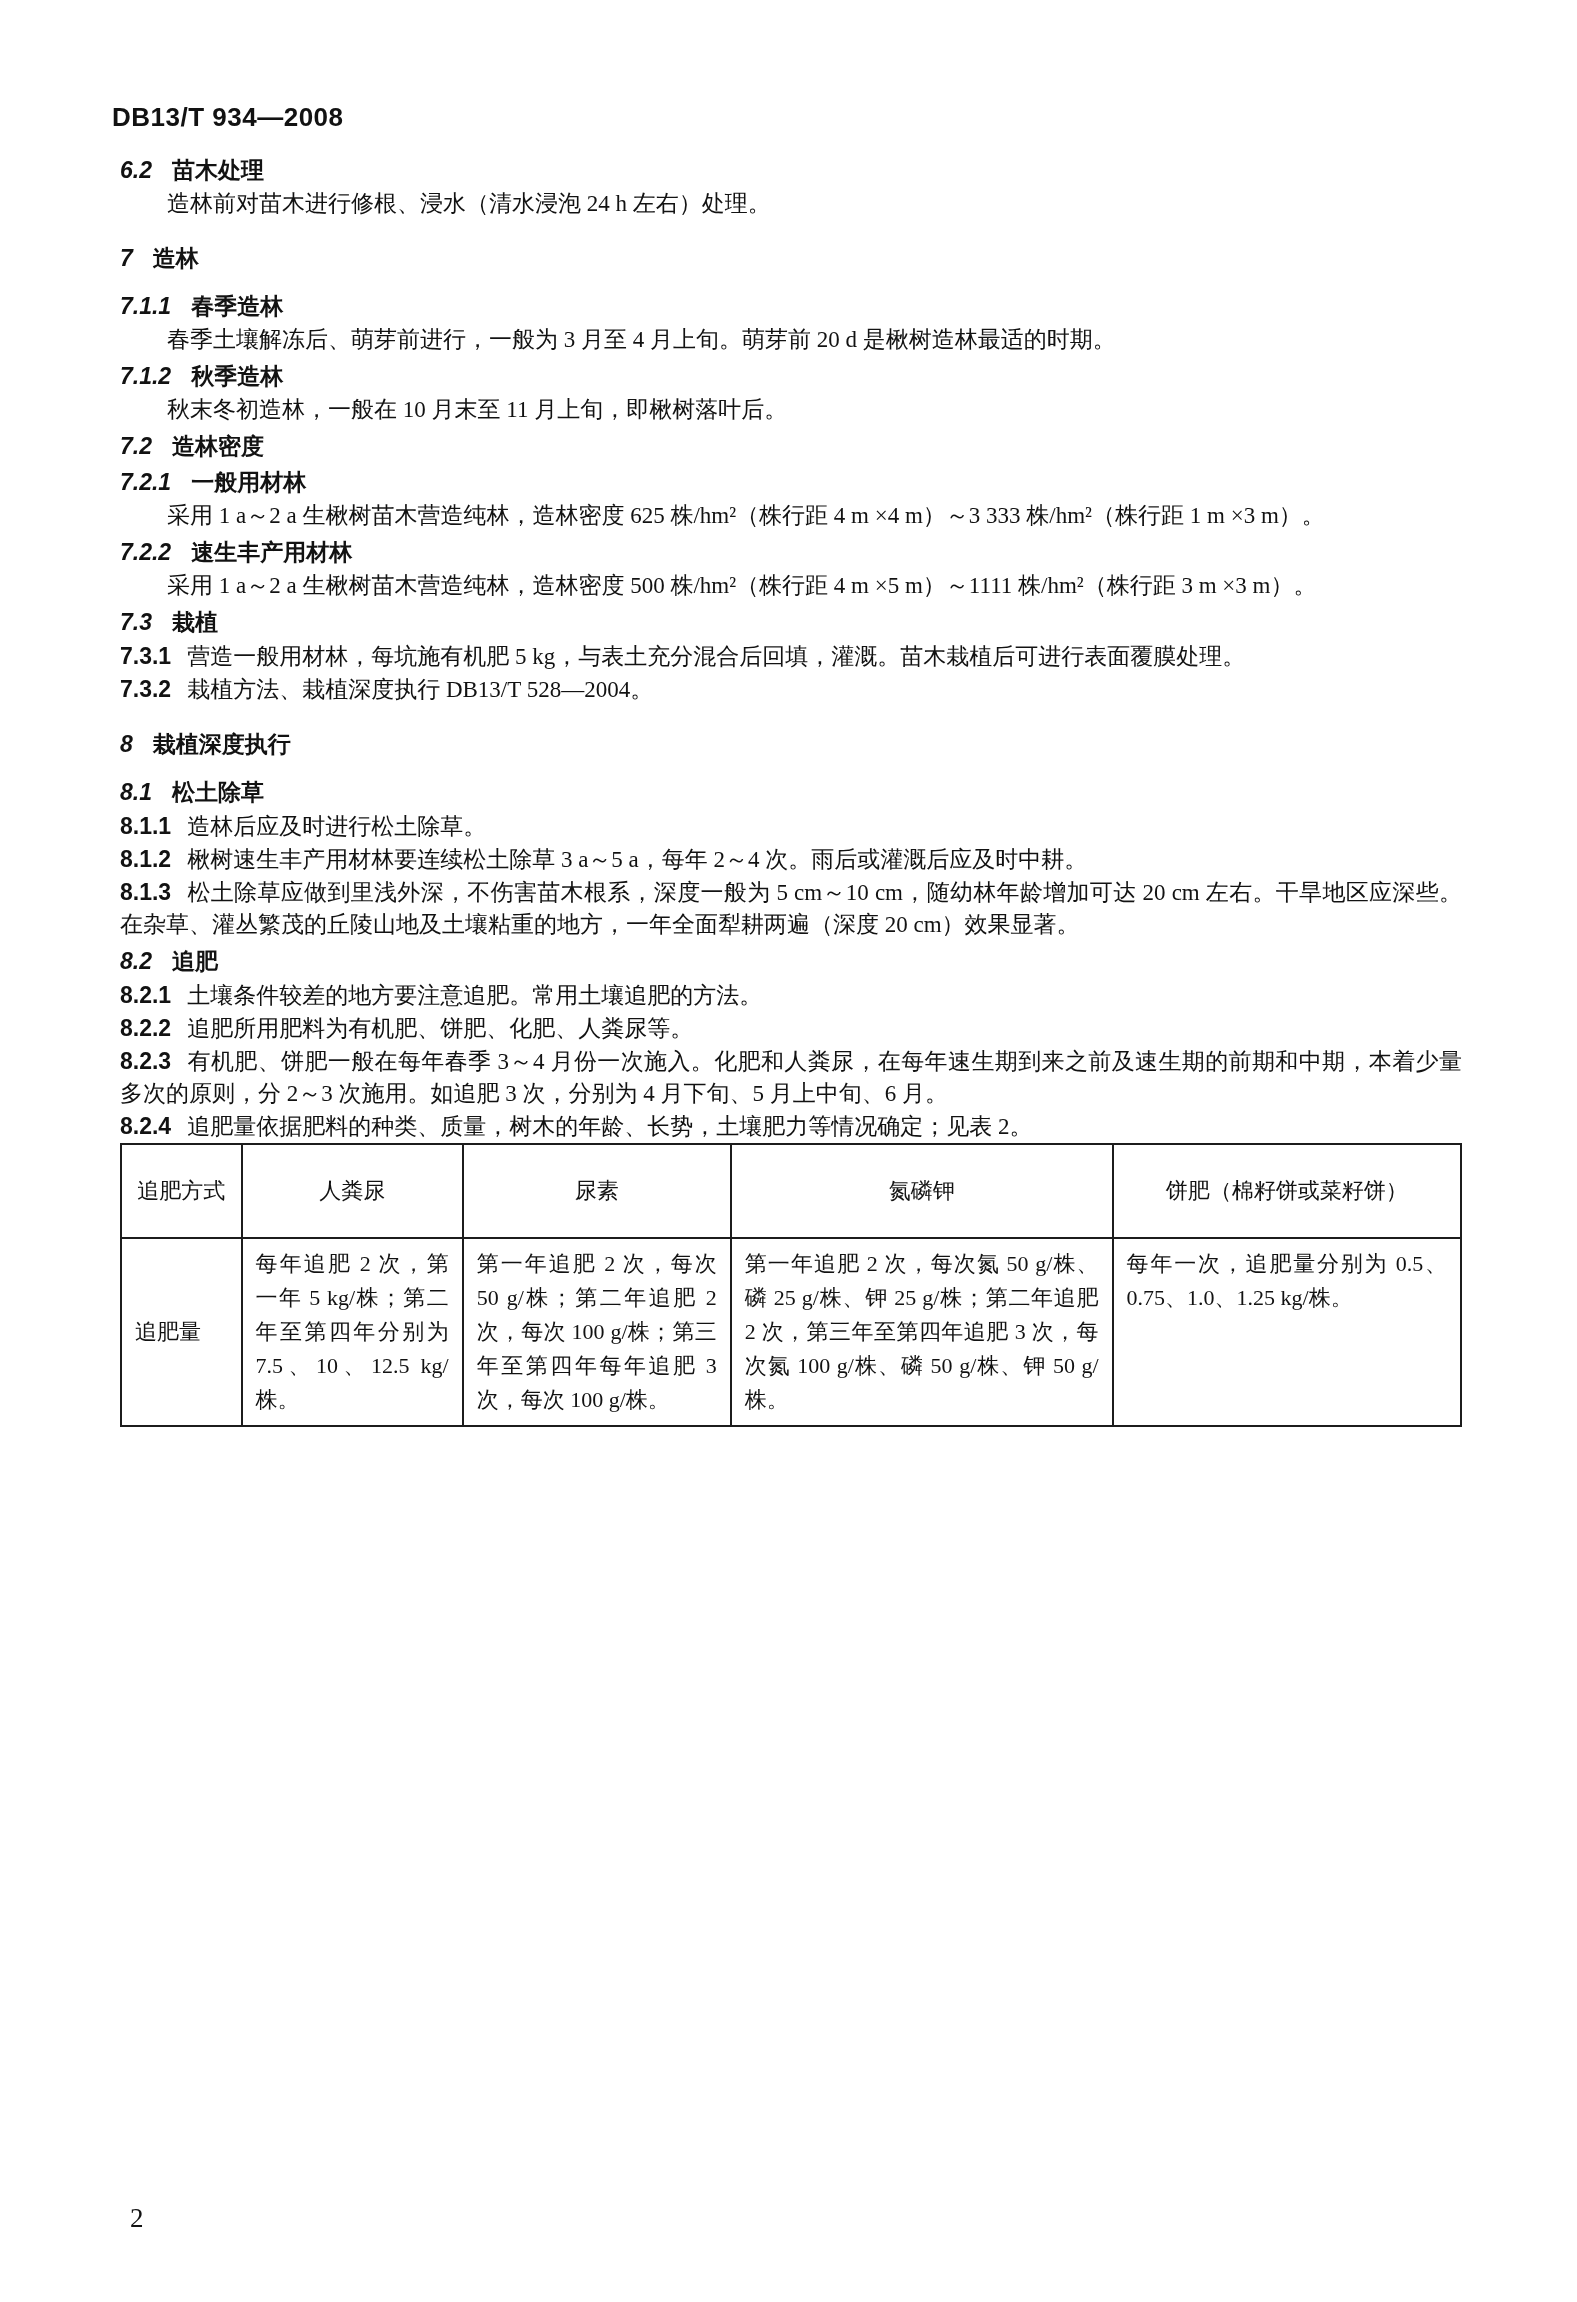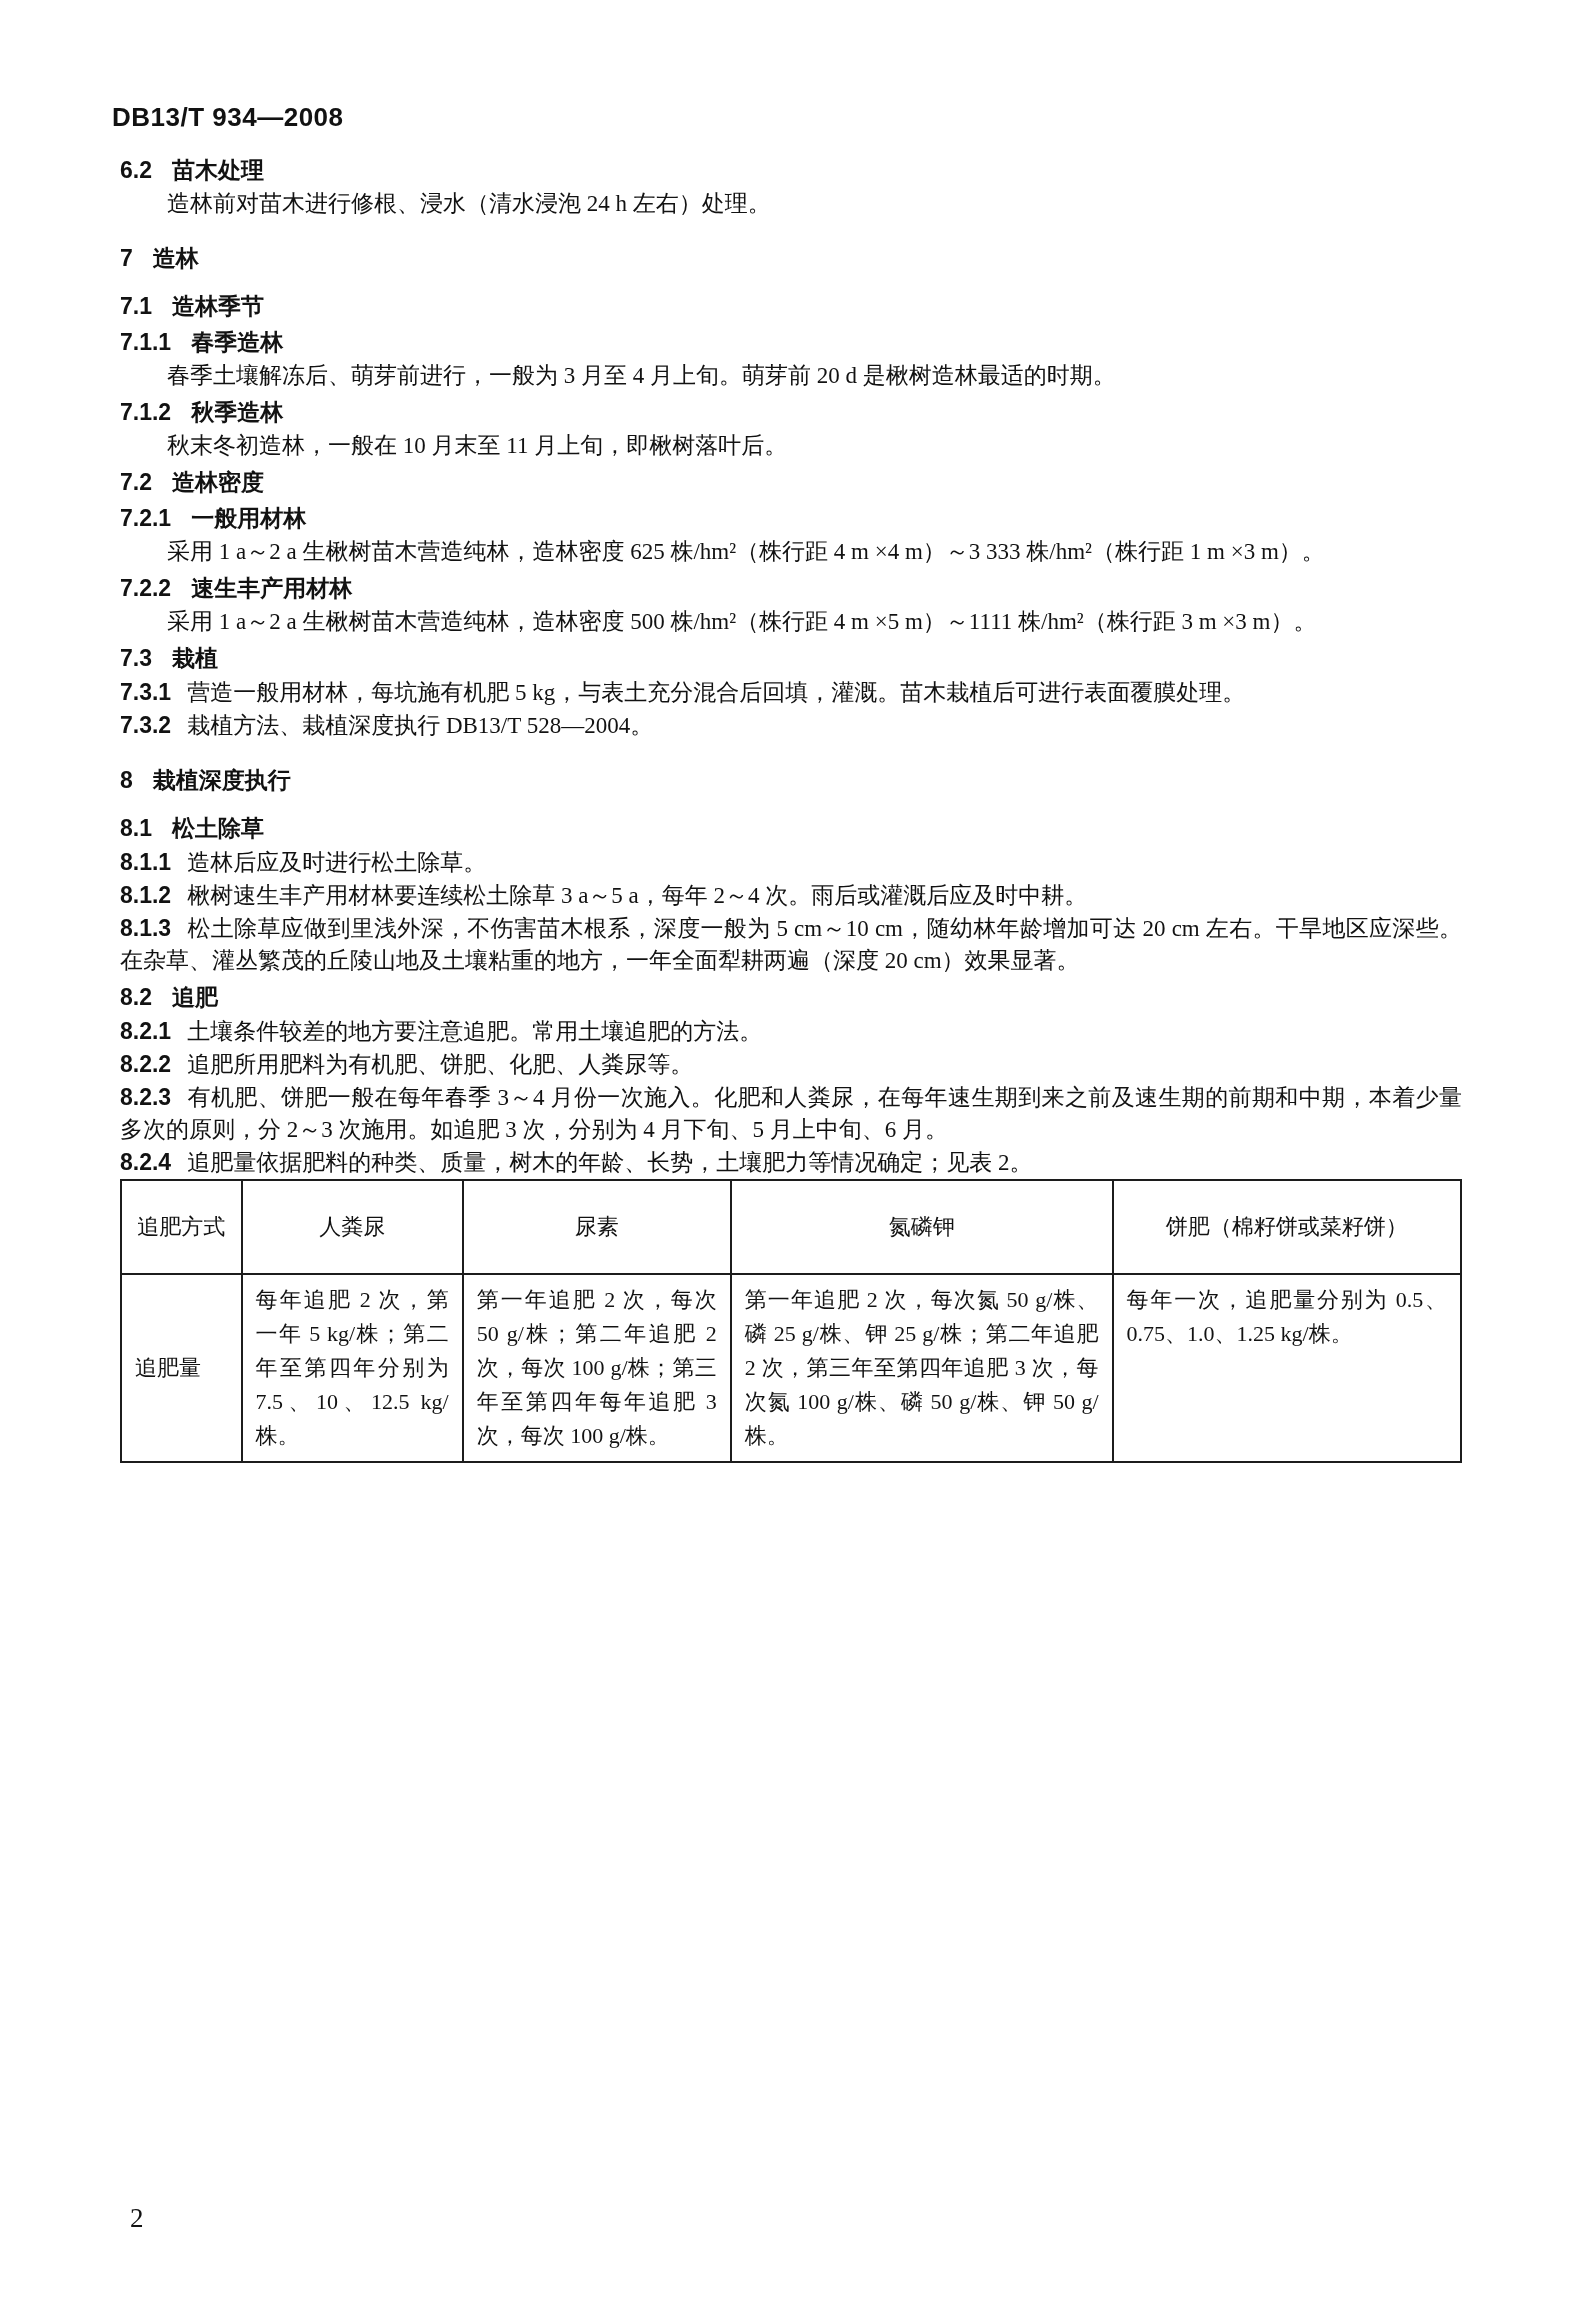--- a/index.html
+++ b/index.html
@@ -33,21 +33,21 @@
     font-size: 23px;
     line-height: 32px;
   }
   .h1, .h2, .h3 {
     font-family: "Liberation Sans", "DejaVu Sans", sans-serif;
     font-weight: bold;
     font-size: 23px;
     margin: 4px 0 2px 0;
   }
   .h1 { margin: 22px 0 16px 0; }
-  .h-num { margin-right: 20px; }
+  .h-num { margin-right: 20px; font-style: italic; }
   .content p {
     margin: 0;
     text-align: justify;
   }
   .indent { text-indent: 47px; }
   .clause { margin: 0; text-align: justify; }
   .clause .c-num {
     font-family: "Liberation Sans", "DejaVu Sans", sans-serif;
     font-weight: bold;
     font-style: normal;
@@ -104,23 +104,20 @@
 
     <div class="h3">
       <span class="h-num">6.2</span><span>苗木处理</span>
     </div>
     <p class="indent">造林前对苗木进行修根、浸水（清水浸泡 24 h 左右）处理。</p>
 
     <div class="h1">
       <span class="h-num">7</span><span>造林</span>
     </div>
 
-    <div class="h2">
-      <span class="h-num">7.1</span><span>造林季节</span>
-    </div>
 
     <div class="h3">
       <span class="h-num">7.1.1</span><span>春季造林</span>
     </div>
     <p class="indent">春季土壤解冻后、萌芽前进行，一般为 3 月至 4 月上旬。萌芽前 20 d 是楸树造林最适的时期。</p>
 
     <div class="h3">
       <span class="h-num">7.1.2</span><span>秋季造林</span>
     </div>
     <p class="indent">秋末冬初造林，一般在 10 月末至 11 月上旬，即楸树落叶后。</p>

